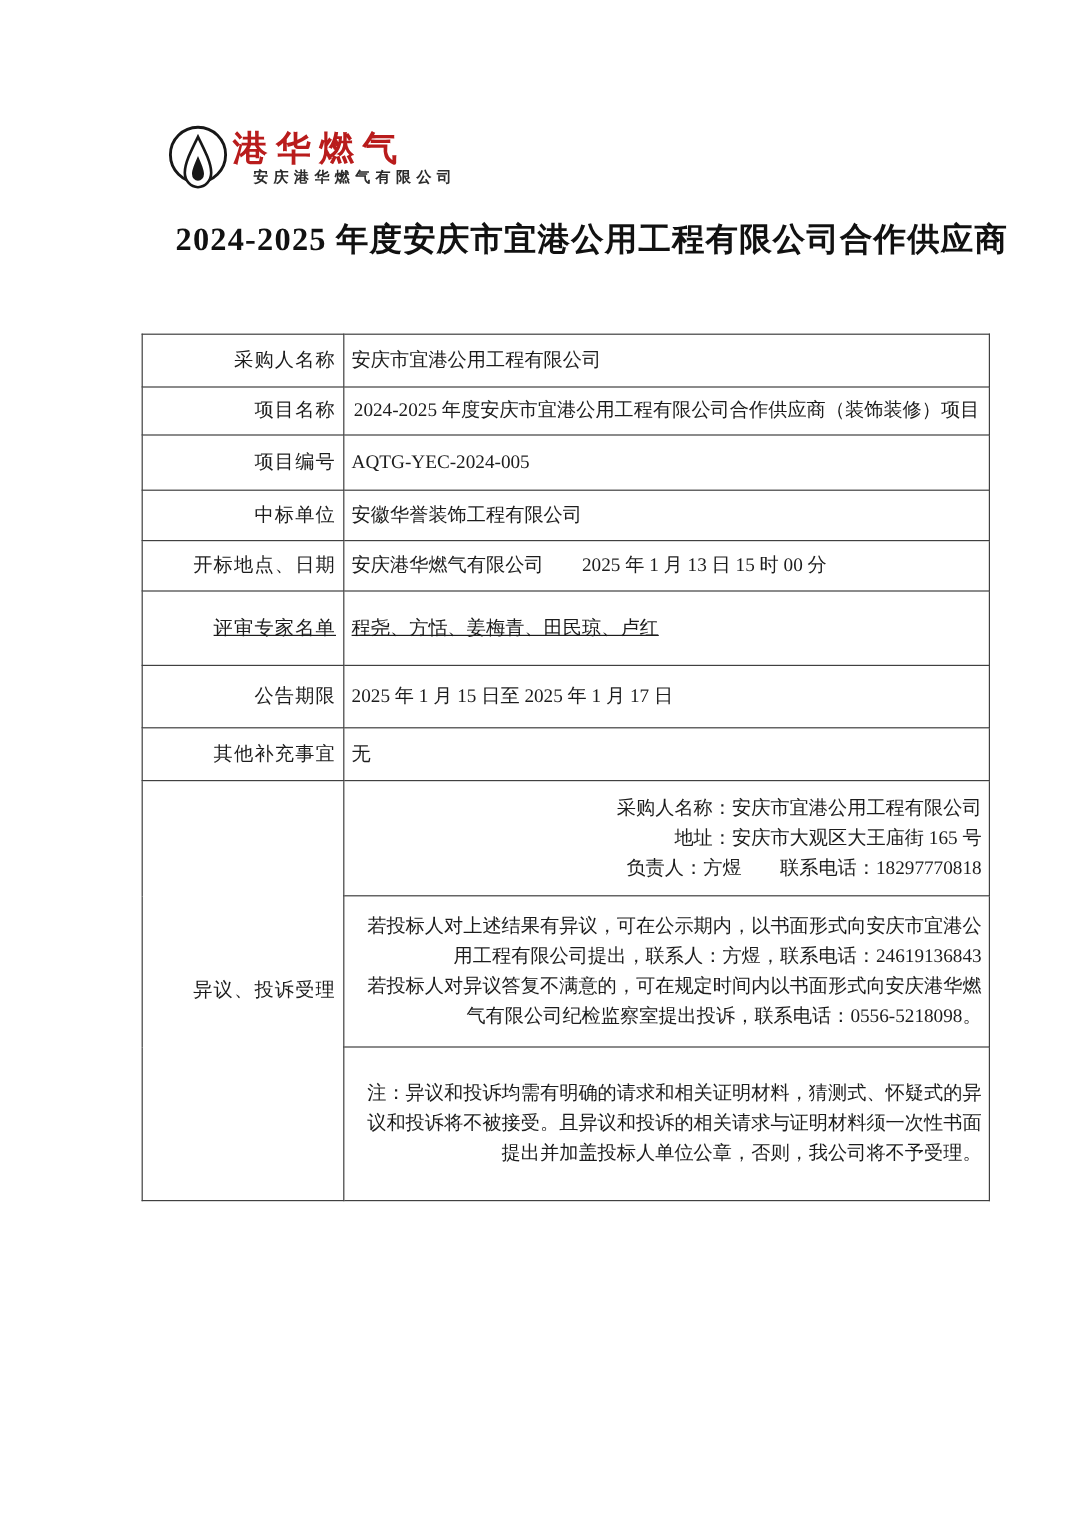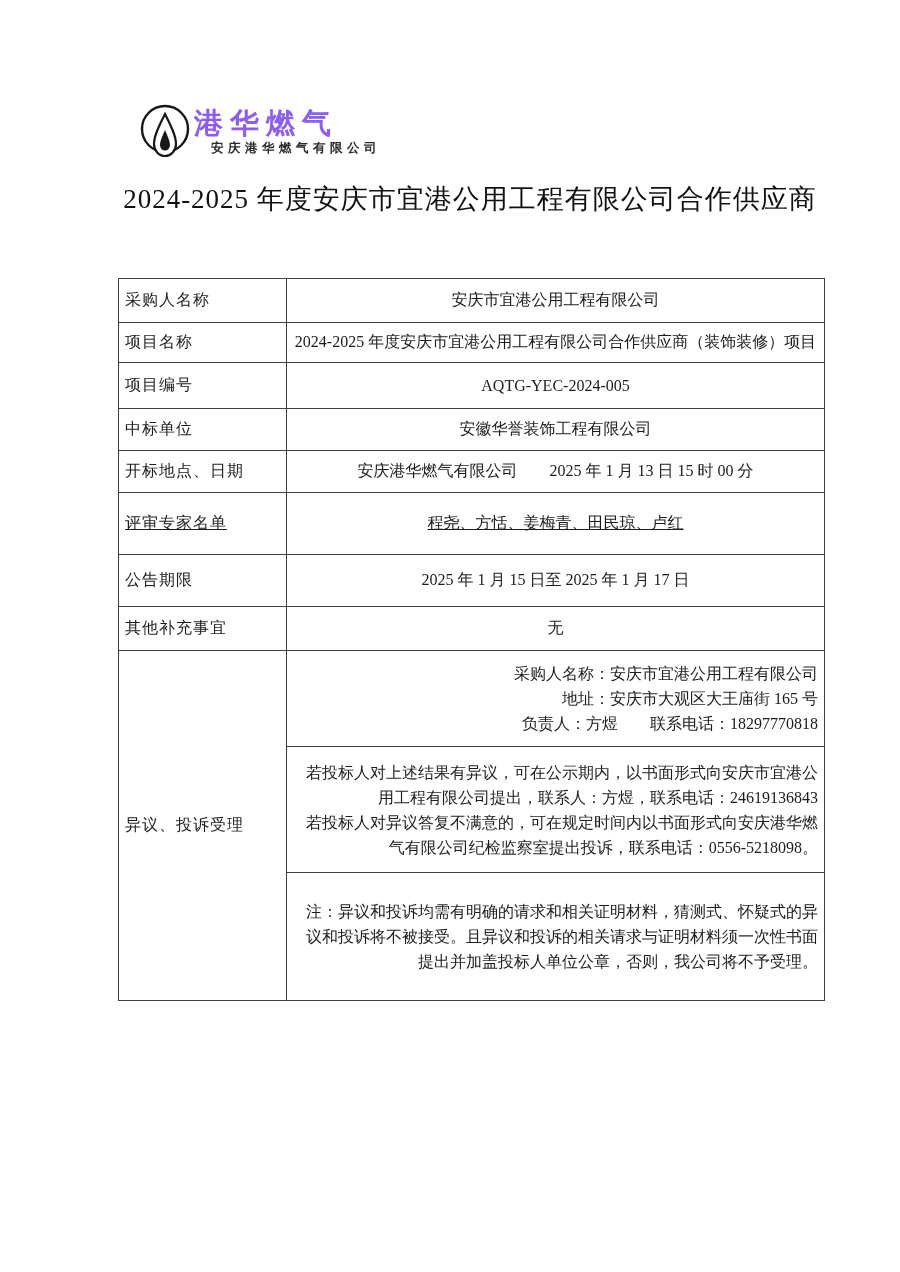--- a/index.html
+++ b/index.html
@@ -10,48 +10,48 @@
     font-family:"Liberation Serif","DejaVu Serif",serif;
     color:#1c1c1c;
     overflow:hidden;
   }
   
   .logo{position:absolute;left:140px;top:96px;width:400px;height:72px;}
   .logo-mark{position:absolute;left:0;top:8px;}
   .logo-brand{
     position:absolute;left:54px;top:8px;
     font-size:29px;font-weight:bold;letter-spacing:7px;
-    color:#8b5cf6;white-space:nowrap;
+    color:#b91c1c;white-space:nowrap;
     font-family:"Liberation Sans","DejaVu Sans",sans-serif;
   }
   .logo-sub{
     position:absolute;left:71px;top:44px;
     font-size:12.5px;font-weight:bold;letter-spacing:4.5px;
     color:#2b2b2b;white-space:nowrap;
     font-family:"Liberation Sans","DejaVu Sans",sans-serif;
   }
   
   .title{
     position:absolute;left:100px;top:176px;width:740px;
-    text-align:center;font-weight:normal;font-size:27px;
+    text-align:right;font-weight:bold;font-size:27px;
     line-height:47px;color:#111;letter-spacing:1px;
   }
   
   table.doc{
     position:absolute;left:118px;top:278px;
     width:707px;border-collapse:collapse;table-layout:fixed;
   }
   table.doc td{
     border:1px solid #404040;
     font-size:16px;color:#1c1c1c;
     padding:2px 6px;
     vertical-align:middle;
   }
-  td.lbl{width:155px;text-align:left;letter-spacing:1px;}
-  td.val{text-align:center;}
+  td.lbl{width:155px;text-align:right;letter-spacing:1px;}
+  td.val{text-align:left;}
   td.val-small{text-align:center;font-size:13.8px;}
   tr.h44{height:44px;} tr.h40{height:40px;} tr.h46{height:46px;}
   tr.h42{height:42px;margin-top:28px;} tr.h62{height:62px;text-decoration:underline;} tr.h52{height:52px;}
   tr.hc1{height:96px;} tr.hc2{height:126px;} tr.hc3{height:128px;}
   td.free{
     text-align:right;vertical-align:middle;
     padding:8px 14px;font-size:15.5px;line-height:25px;
   }
   td.free-top{vertical-align:top;}
   .para + .para{}

